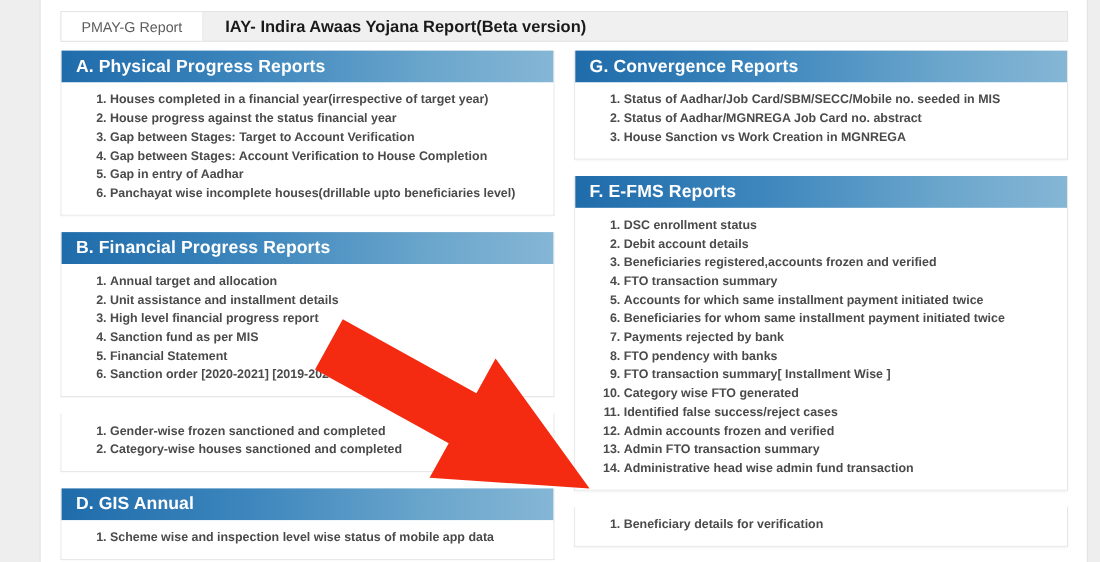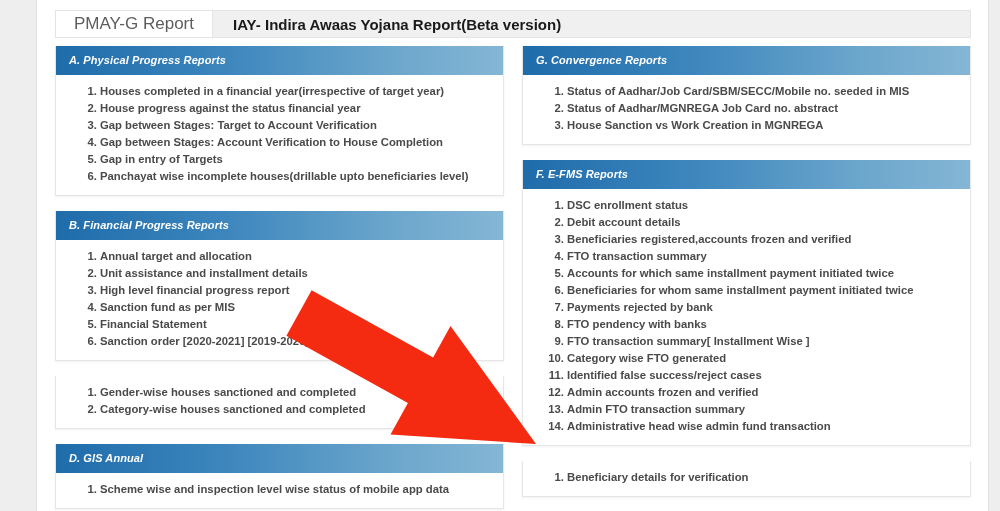--- a/index.html
+++ b/index.html
@@ -42,21 +42,21 @@
     border: 1px solid #e4e4e4;
     box-sizing: border-box;
     display: flex;
     align-items: stretch;
   }
   .tab {
     display: flex;
     align-items: center;
     justify-content: center;
     padding: 0 18px;
-    font-size: 17px;
+    font-size: 13px;
     color: #5a5a5a;
     box-sizing: border-box;
     white-space: nowrap;
   }
   .tab.active {
     background: #ffffff;
     color: #5d5d5d;
     border-right: 1px solid #e4e4e4;
   }
   .tab.inactive {
@@ -90,27 +90,26 @@
     border-top: none;
     box-sizing: border-box;
     box-shadow: 0 1px 2px rgba(0,0,0,0.06);
   }
   .card-header {
     height: 29px;
     line-height: 29px;
     padding: 0 0 0 13px;
     background: linear-gradient(to right, #1f6cab 0%, #3d86bd 38%, #6ba6cc 75%, #85b6d5 100%);
     color: #ffffff;
-    font-size: 11px;
+    font-size: 16px;
     font-weight: bold;
     letter-spacing: 0.1px;
     box-sizing: border-box;
     white-space: nowrap;
     overflow: hidden;
-    font-style: italic;
   }
   .card-body {
     padding: 8px 10px 10px 10px;
     background: #fff;
   }
   .card-body ol {
     margin: 0;
     padding: 0 0 0 34px;
     list-style-position: outside;
   }
@@ -154,21 +153,21 @@
       <div class="column">
 
         <div class="card">
           <div class="card-header">A. Physical Progress Reports</div>
           <div class="card-body">
             <ol>
               <li>Houses completed in a financial year(irrespective of target year)</li>
               <li>House progress against the status financial year</li>
               <li>Gap between Stages: Target to Account Verification</li>
               <li>Gap between Stages: Account Verification to House Completion</li>
-              <li>Gap in entry of Targets</li>
+              <li>Gap in entry of Aadhar</li>
               <li>Panchayat wise incomplete houses(drillable upto beneficiaries level)</li>
             </ol>
           </div>
         </div>
 
         <div class="card">
           <div class="card-header">B. Financial Progress Reports</div>
           <div class="card-body">
             <ol>
               <li>Annual target and allocation</li>
@@ -177,21 +176,21 @@
               <li>Sanction fund as per MIS</li>
               <li>Financial Statement</li>
               <li>Sanction order [2020-2021] [2019-2020]</li>
             </ol>
           </div>
         </div>
 
         <div class="card">
           <div class="card-body">
             <ol>
-              <li>Gender-wise houses sanctioned and completed</li>
+              <li>Gender-wise frozen sanctioned and completed</li>
               <li>Category-wise houses sanctioned and completed</li>
             </ol>
           </div>
         </div>
 
         <div class="card">
           <div class="card-header">D. GIS Annual</div>
           <div class="card-body">
             <ol>
               <li>Scheme wise and inspection level wise status of mobile app data</li>

